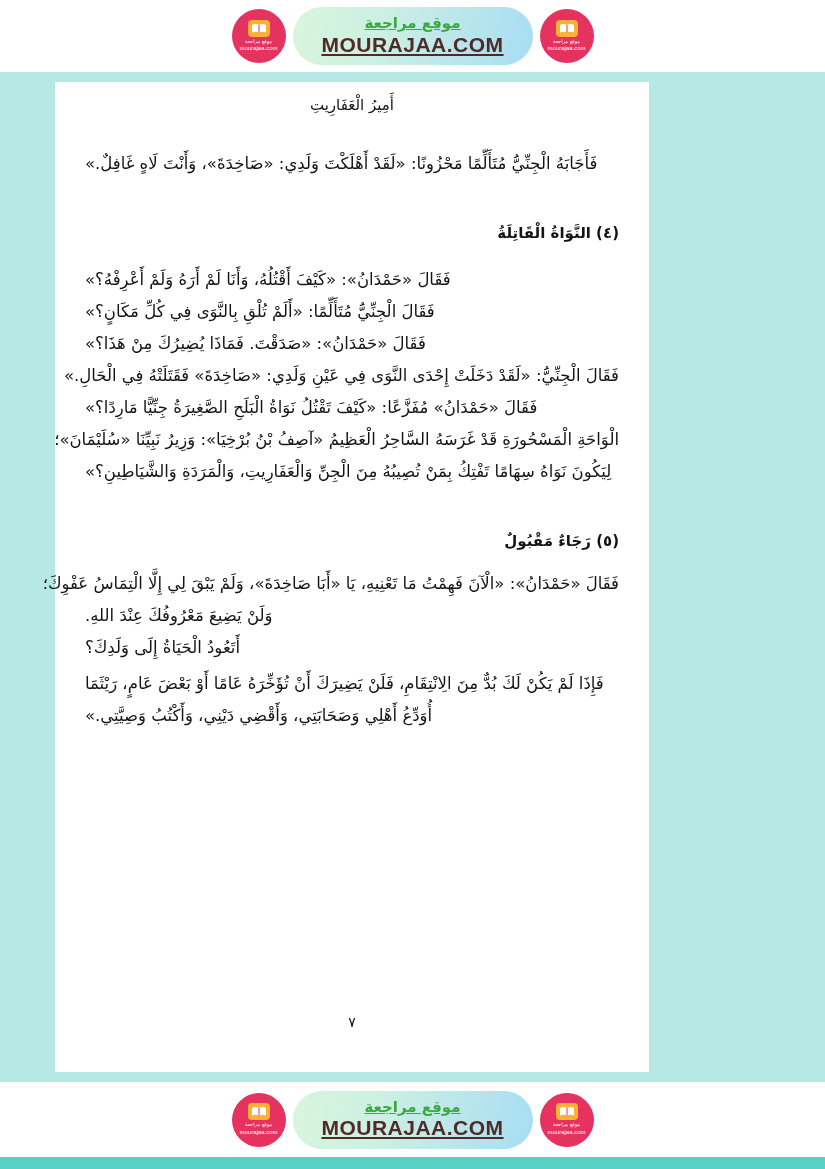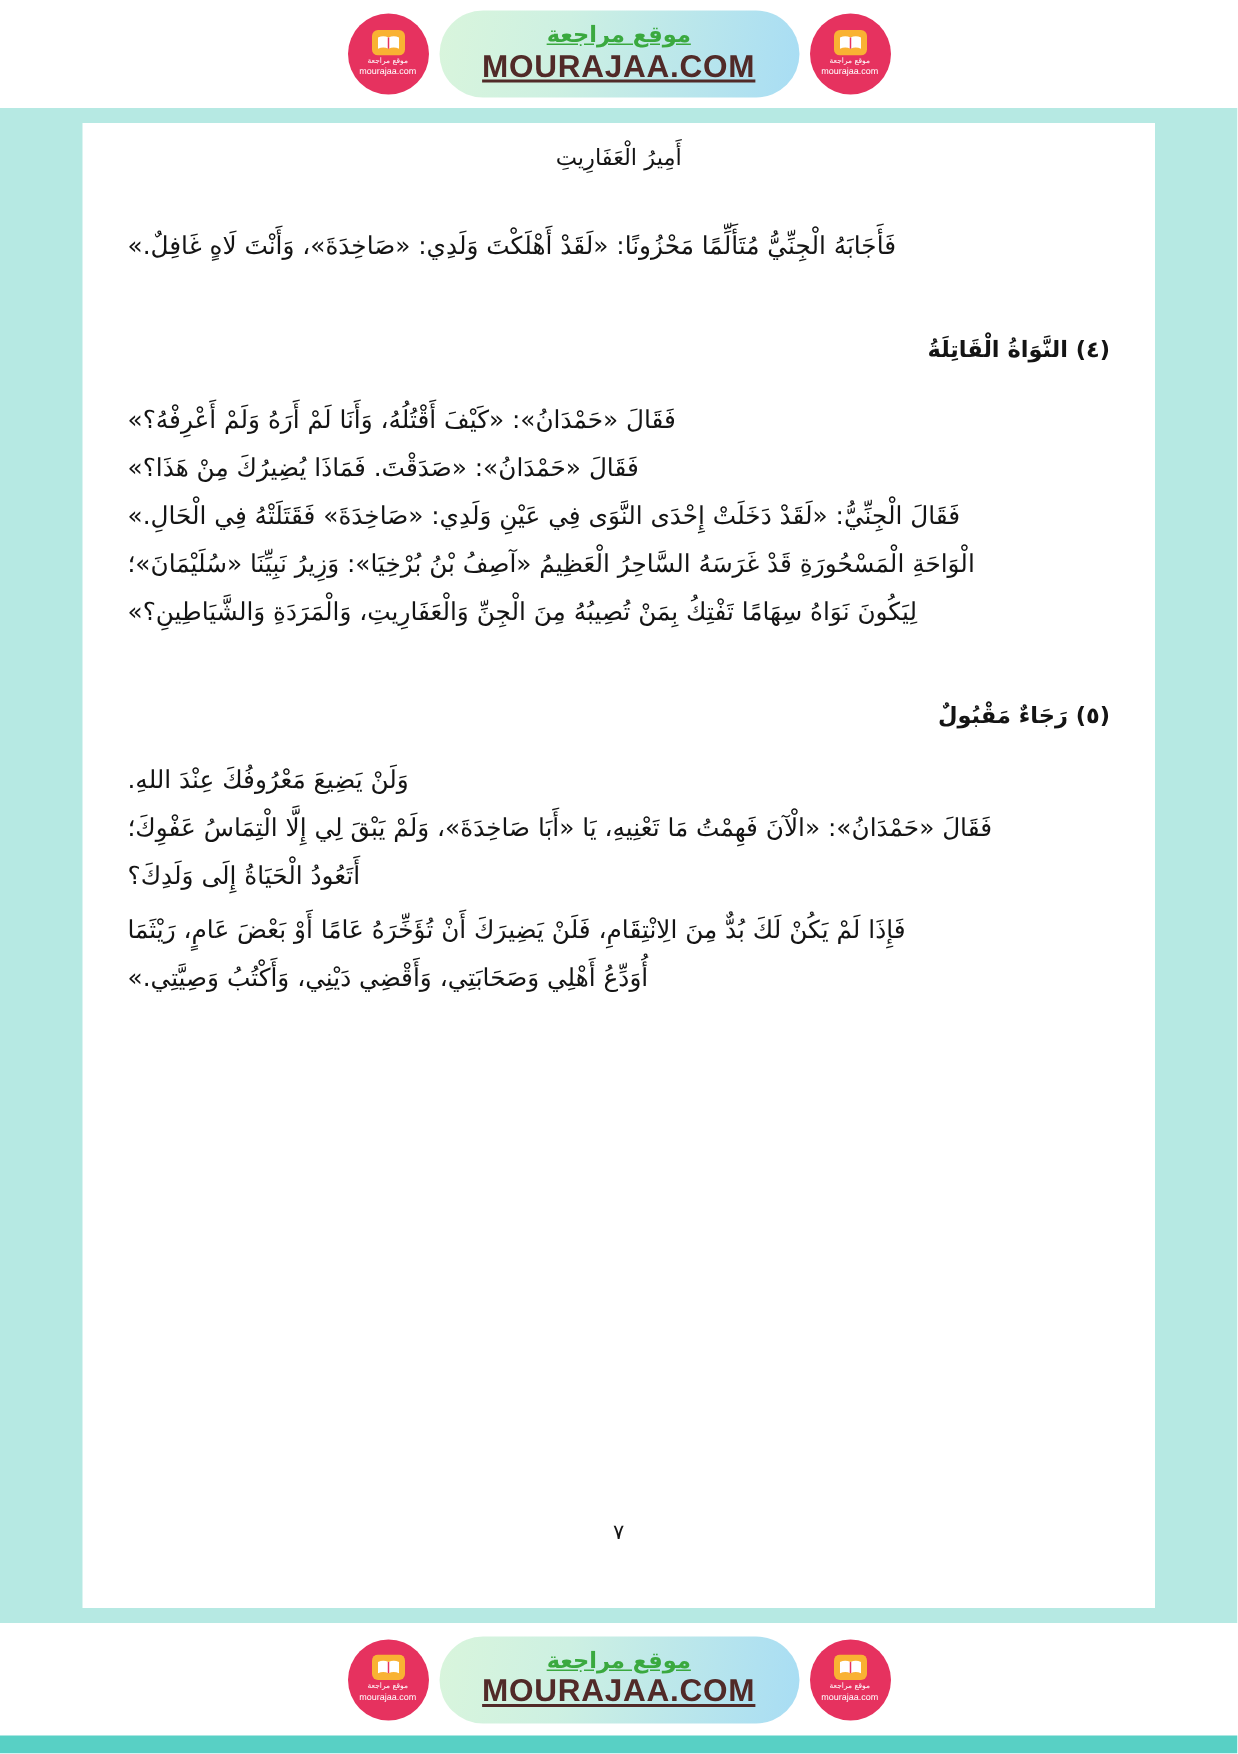--- a/index.html
+++ b/index.html
@@ -47,21 +47,21 @@
   .logo-cap1{font-size:5px;color:#ffffff;direction:rtl;line-height:1.1;}
   .logo-cap2{font-family:"Liberation Sans",sans-serif;font-size:6px;color:#ffffff;line-height:1.1;}
 
   
   .frame{
     flex:0 0 auto;height:1010px;
     background:#b6e9e3;
     padding:10px 55px;box-sizing:border-box;
   }
   .sheet{
-    width:715px;height:990px;background:#ffffff;
+    width:594px;height:990px;background:#ffffff;
     box-sizing:border-box;
     padding:8px 30px 0 30px;
     position:relative;
   }
 
   
   .doc{direction:rtl;color:#141414;}
   .running-title{
     text-align:center;font-size:15px;margin-top:6px;
     letter-spacing:0;
@@ -129,31 +129,33 @@
       <div class="doc">
 
         <div class="running-title">أَمِيرُ الْعَفَارِيتِ</div>
 
         <div class="t-line intro">فَأَجَابَهُ الْجِنِّيُّ مُتَأَلِّمًا مَحْزُونًا: «لَقَدْ أَهْلَكْتَ وَلَدِي: «صَاخِدَةَ»، وَأَنْتَ لَاهٍ غَافِلٌ.»</div>
 
         <div class="heading">(٤) النَّوَاةُ الْقَاتِلَةُ</div>
 
         <div class="block">
           <div class="t-line">فَقَالَ «حَمْدَانُ»: «كَيْفَ أَقْتُلُهُ، وَأَنَا لَمْ أَرَهُ وَلَمْ أَعْرِفْهُ؟»</div>
+          <div class="t-line">فَقَالَ الْجِنِّيُّ مُتَأَلِّمًا: «أَلَمْ تُلْقِ بِالنَّوَى فِي كُلِّ مَكَانٍ؟»</div>
           <div class="t-line">فَقَالَ «حَمْدَانُ»: «صَدَقْتَ. فَمَاذَا يُضِيرُكَ مِنْ هَذَا؟»</div>
           <div class="t-line">فَقَالَ الْجِنِّيُّ: «لَقَدْ دَخَلَتْ إِحْدَى النَّوَى فِي عَيْنِ وَلَدِي: «صَاخِدَةَ» فَقَتَلَتْهُ فِي الْحَالِ.»</div>
+          <div class="t-line">فَقَالَ «حَمْدَانُ» مُفَزَّعًا: «كَيْفَ تَقْتُلُ نَوَاةُ الْبَلَحِ الصَّغِيرَةُ جِنِّيًّا مَارِدًا؟»</div>
           <div class="t-line">الْوَاحَةِ الْمَسْحُورَةِ قَدْ غَرَسَهُ السَّاحِرُ الْعَظِيمُ «آصِفُ بْنُ بُرْخِيَا»: وَزِيرُ نَبِيِّنَا «سُلَيْمَانَ»؛</div>
           <div class="t-line">لِيَكُونَ نَوَاهُ سِهَامًا تَفْتِكُ بِمَنْ تُصِيبُهُ مِنَ الْجِنِّ وَالْعَفَارِيتِ، وَالْمَرَدَةِ وَالشَّيَاطِينِ؟»</div>
         </div>
 
         <div class="heading">(٥) رَجَاءٌ مَقْبُولٌ</div>
 
         <div class="block-tight">
+          <div class="t-line">فَقَالَ «حَمْدَانُ»: «الْآنَ فَهِمْتُ مَا تَعْنِيهِ، يَا «أَبَا صَاخِدَةَ»، وَلَمْ يَبْقَ لِي إِلَّا الْتِمَاسُ عَفْوِكَ؛</div>
           <div class="t-line pad-mid">وَلَنْ يَضِيعَ مَعْرُوفُكَ عِنْدَ اللهِ.</div>
-          <div class="t-line">فَقَالَ «حَمْدَانُ»: «الْآنَ فَهِمْتُ مَا تَعْنِيهِ، يَا «أَبَا صَاخِدَةَ»، وَلَمْ يَبْقَ لِي إِلَّا الْتِمَاسُ عَفْوِكَ؛</div>
           <div class="t-line">أَتَعُودُ الْحَيَاةُ إِلَى وَلَدِكَ؟</div>
           <div class="t-line pgap">فَإِذَا لَمْ يَكُنْ لَكَ بُدٌّ مِنَ الِانْتِقَامِ، فَلَنْ يَضِيرَكَ أَنْ تُؤَخِّرَهُ عَامًا أَوْ بَعْضَ عَامٍ، رَيْثَمَا</div>
           <div class="t-line pad-deep">أُوَدِّعُ أَهْلِي وَصَحَابَتِي، وَأَقْضِي دَيْنِي، وَأَكْتُبُ وَصِيَّتِي.»</div>
         </div>
 
       </div>
 
       <div class="page-number">٧</div>
     </div>
   </div>

